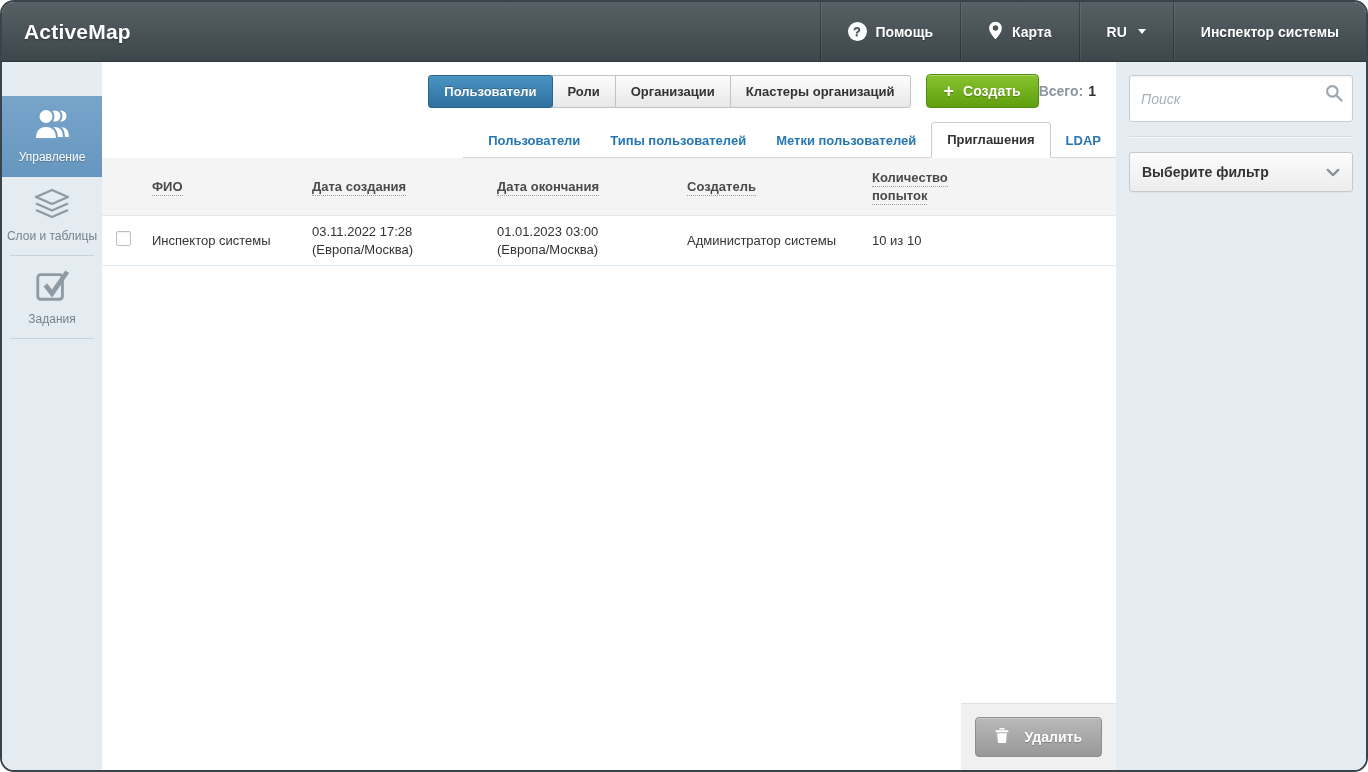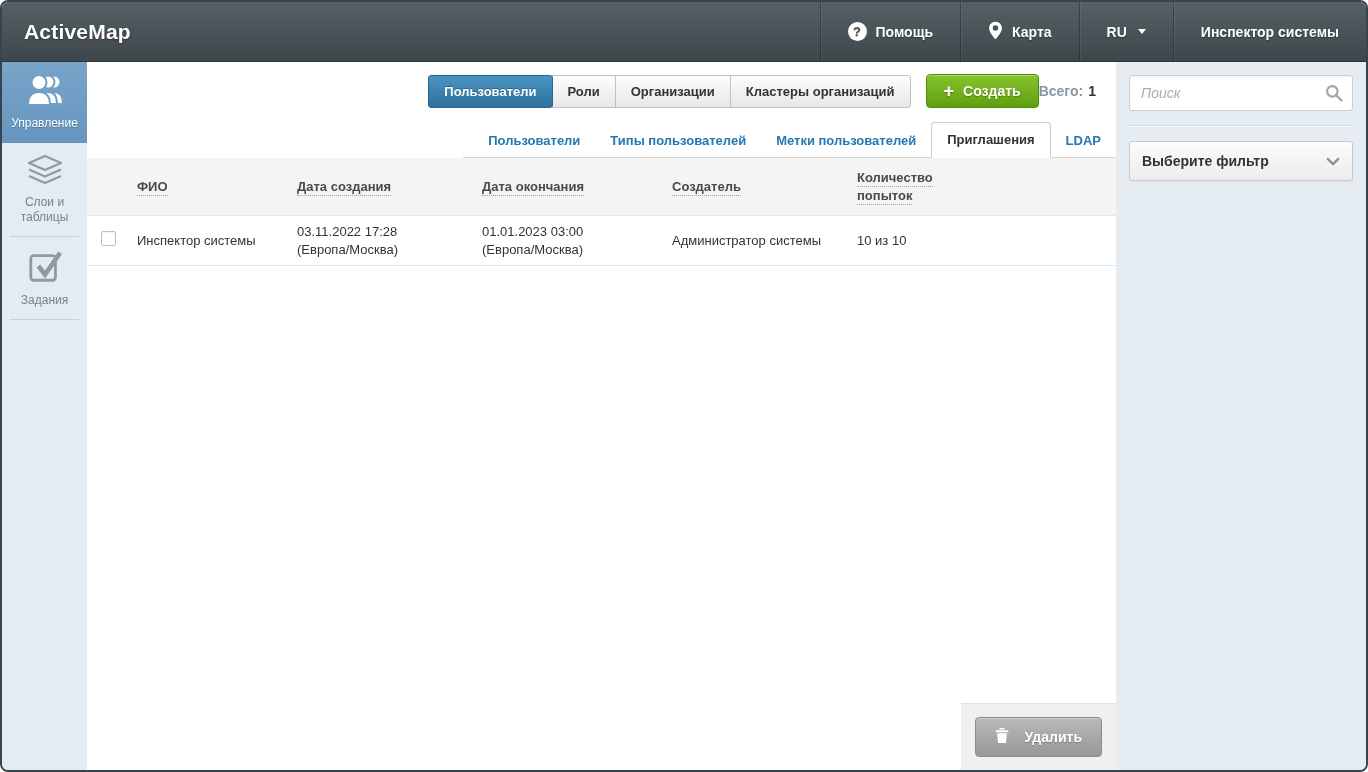--- a/index.html
+++ b/index.html
@@ -1,21 +1,21 @@
 <!DOCTYPE html>
 <html><head>
 <meta charset="utf-8">
 <style>
   * { box-sizing: border-box; }
   html,body { margin:0; padding:0; background:#fff; }
   body { font-family: "Liberation Sans", "DejaVu Sans", sans-serif; }
 
   .page {
     width:1368px; height:772px;
-    border:2px solid #39434a; border-radius:8px;
+    border:2px solid #39434a; border-radius:14px;
     overflow:hidden; display:flex; flex-direction:column;
     background:#e6edf2;
   }
 
   
   .topbar {
     flex:none; height:60px; display:flex; align-items:stretch;
     background:linear-gradient(#57626 8, #3d464b);
     background:linear-gradient(#566065, #3d464b);
     border-bottom:1px solid #2e373c;
@@ -41,21 +41,21 @@
   }
   .caret-down {
     width:0; height:0; border-left:4px solid transparent; border-right:4px solid transparent;
     border-top:5px solid #fff; margin-left:2px;
   }
 
   
   .bodyrow { flex:1; display:flex; min-height:0; }
 
   
-  .sidebar { flex:none; width:85px; background:#e5ecf1; display:flex; flex-direction:column; }
+  .sidebar { flex:none; width:100px; background:#e5ecf1; display:flex; flex-direction:column;margin-top:34px; }
   .side-item {
     padding:11px 4px 12px; text-align:center; cursor:pointer;
     font-size:12px; color:#75828d; position:relative;
   }
   .side-item .side-label { display:block; margin-top:6px; line-height:1.25; }
   .side-item.inactive:after {
     content:""; position:absolute; left:8px; right:8px; bottom:0;
     border-bottom:1px solid #c7d2da;
   }
   .side-item.active {
@@ -150,21 +150,21 @@
     border:1px solid #8d8d8d; border-radius:4px;
     color:#fff; font-size:14px; font-weight:bold;
     text-shadow:0 1px 1px rgba(0,0,0,.25);
     box-shadow:inset 0 1px 0 rgba(255,255,255,.25);
   }
 
   
   .panel { flex:none; width:250px; background:#e6edf2; padding:13px 13px 0; }
   .search-wrap { position:relative; }
   .search-input {
-    width:100%; height:36px; padding:8px 36px 8px 11px;
+    width:100%; height:47px; padding:8px 36px 8px 11px;
     border:1px solid #c6cdd3; border-radius:3px;
     font-family:"Liberation Sans", sans-serif; font-size:14px; color:#333;
     box-shadow:inset 0 1px 2px rgba(0,0,0,.05); outline:none; background:#fff;
   }
   .search-input::placeholder { color:#a8b0b7; font-style:italic; }
   .search-icon { position:absolute; right:9px; top:8px; }
   .panel-divider {
     margin:14px 0; height:0;
     border-top:1px solid #d1dbe2; border-bottom:1px solid #f3f7fa;
   }

